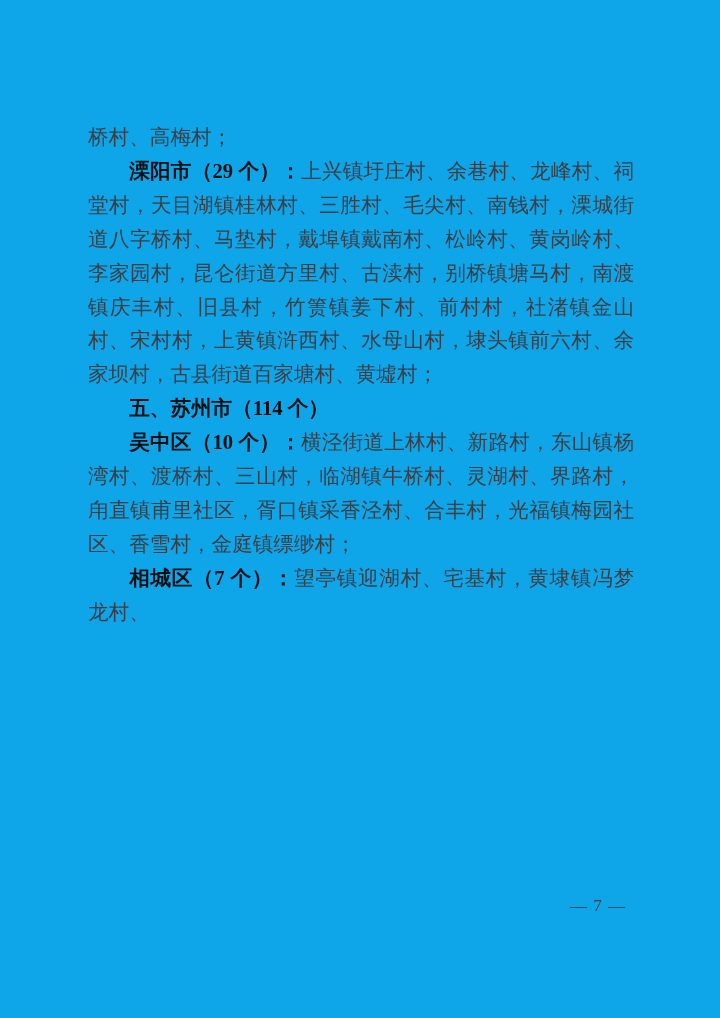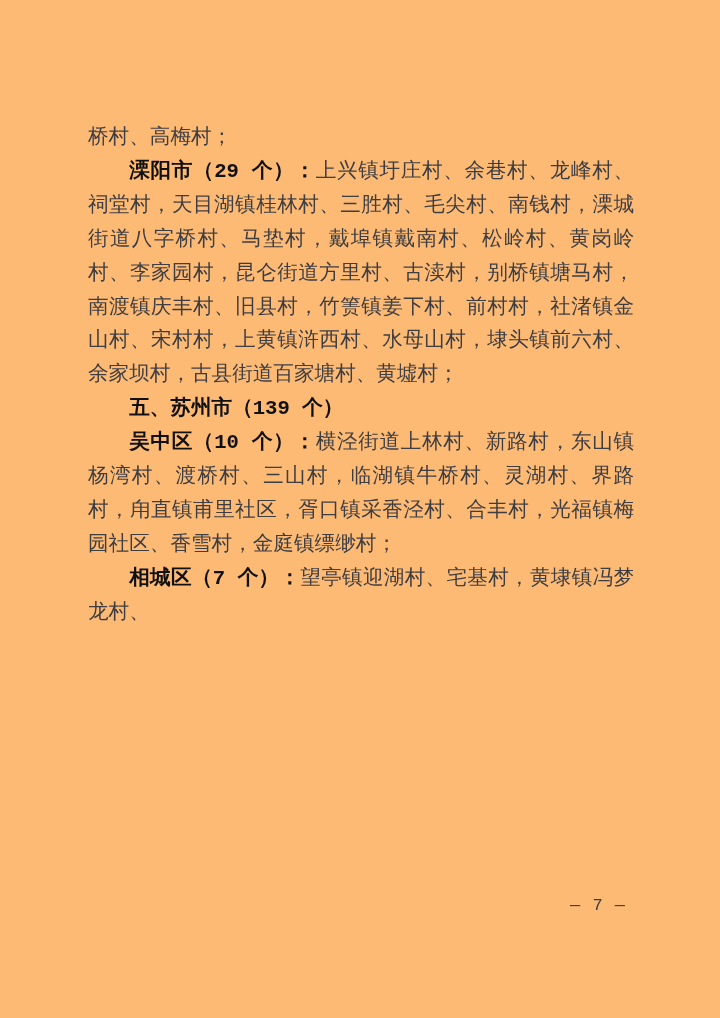--- a/index.html
+++ b/index.html
@@ -1,22 +1,22 @@
 <!DOCTYPE html>
 <html><head>
 <meta charset="utf-8">
 <style>
   html, body { margin: 0; padding: 0; background: #ffffff; }
   .page {
     position: relative;
     width: 720px;
     height: 1018px;
-    background: #fdba74;
+    background: #0ea5e9;
     overflow: hidden;
-    font-family: Liberation Mono, monospace;
+    font-family: Liberation Serif, serif;
   }
   .content {
     position: absolute;
     left: 88px;
     top: 121px;
     width: 546px;
     font-size: 20.6px;
     line-height: 33.9px;
     color: #3d3d42;
     text-align: justify;
@@ -47,21 +47,21 @@
   <div class="content">
 
     <p class="para cont"><span>桥村、高梅村；</span></p>
 
 
     <p class="para"><b>溧阳市（29 个）：</b><span>上兴镇圩庄村、余巷村、龙峰村、祠堂村，天目湖镇桂林村、三胜村、毛尖村、南钱村，溧城街道八字桥村、马垫村，戴埠镇戴南村、松岭村、黄岗岭村、李家园村，昆仑街道方里村、古渎村，别桥镇塘马村，南渡镇庆丰村、旧县村，竹箦镇姜下村、前村村，社渚镇金山村、宋村村，上黄镇浒西村、水母山村，埭头镇前六村、余家坝村，古县街道百家塘村、黄墟村；</span></p>
 
 
 
 
-    <p class="para"><b>五、苏州市（139 个）</b></p>
+    <p class="para"><b>五、苏州市（114 个）</b></p>
 
     <p class="para"><b>吴中区（10 个）：</b><span>横泾街道上林村、新路村，东山镇杨湾村、渡桥村、三山村，临湖镇牛桥村、灵湖村、界路村，甪直镇甫里社区，胥口镇采香泾村、合丰村，光福镇梅园社区、香雪村，金庭镇缥缈村；</span></p>
 
     <p class="para"><b>相城区（7 个）：</b><span>望亭镇迎湖村、宅基村，黄埭镇冯梦龙村、</span></p>
 
   </div>
 
   <div class="footer">— 7 —</div>
 </div>
 

